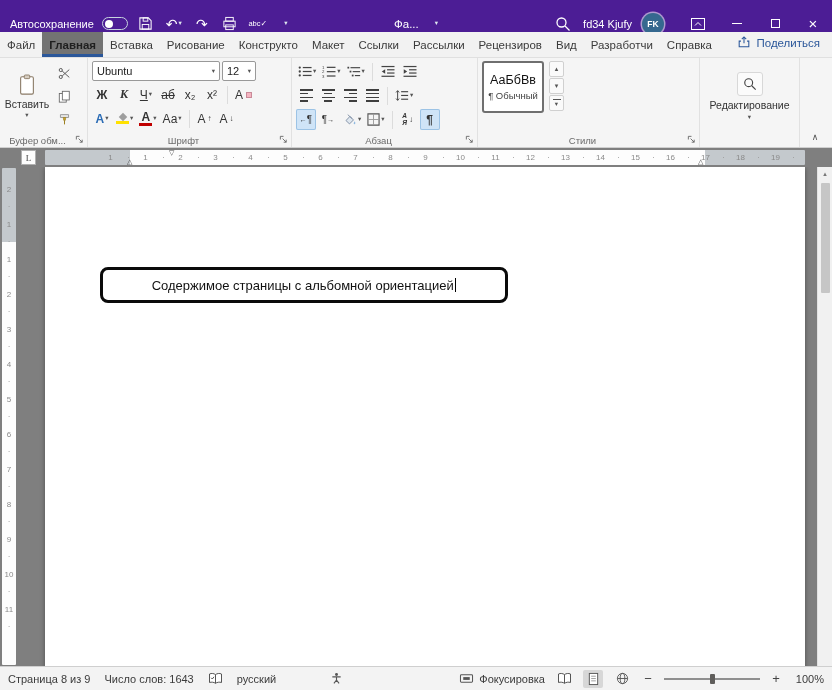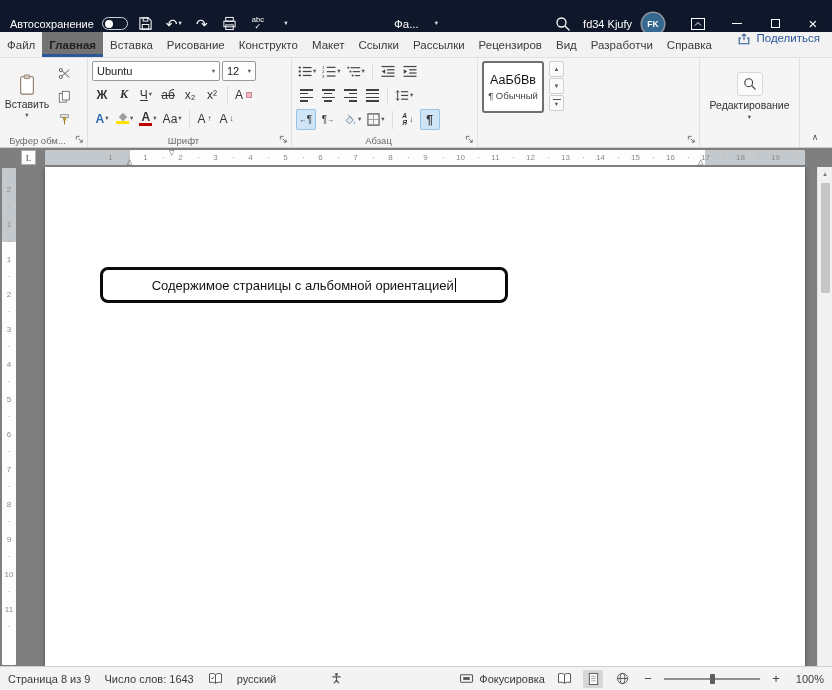--- a/index.html
+++ b/index.html
@@ -1,43 +1,43 @@
 <!DOCTYPE html>
 <html><head>
 <meta charset="utf-8">
 <style>
   *{margin:0;padding:0;box-sizing:border-box}
   html,body{width:832px;height:690px;overflow:hidden}
   body{font-family:"Liberation Sans",sans-serif;background:#7f7f7f;position:relative;font-size:12px;color:#333}
   svg{display:block}
 
   
-  .titlebar{position:absolute;top:0;left:0;right:0;height:47px;background:#0f172a;display:flex;align-items:center;color:#fff;font-size:11px}
+  .titlebar{position:absolute;top:0;left:0;right:0;height:47px;background:#4c1d95;display:flex;align-items:center;color:#fff;font-size:11px}
   .qat{display:flex;align-items:center;gap:8px;padding-left:10px}
   .tb-text{white-space:nowrap}
   .toggle{width:26px;height:13px;border:1px solid #c7d3de;border-radius:7px;position:relative;display:inline-block}
   .toggle .knob{position:absolute;left:2px;top:1.5px;width:8px;height:8px;border-radius:50%;background:#fff}
   .tbbtn{min-width:20px;height:24px;display:inline-flex;align-items:center;justify-content:center;gap:1px;cursor:default}
   .titlebar .dd{font-size:6.5px;color:#dfe8f0;line-height:1}
-  .abc-stack{display:flex;flex-direction:column;align-items:center;font-size:7.5px;line-height:1;color:#fff}
+  .abc-stack{display:flex;flex-direction:row;align-items:center;font-size:7.5px;line-height:1;color:#fff}
   .abc-stack .chk{font-size:8px}
   .doc-title{position:absolute;left:50%;transform:translateX(-50%);display:flex;align-items:center;gap:16px;font-size:11.5px}
   .tbright{margin-left:auto;display:flex;align-items:center;gap:10px;height:100%}
   .user{font-size:11px}
   .avatar{width:22px;height:22px;border-radius:50%;background:#35688f;box-shadow:0 0 0 1.5px rgba(255,255,255,.55);display:flex;align-items:center;justify-content:center;font-size:8.5px;font-weight:700}
   .winbtns{display:flex;height:100%}
   .winbtn{width:38px;height:100%;display:flex;align-items:center;justify-content:center;font-size:15px}
   .minbar{width:10px;height:1px;background:#fff;display:block}
   .maxbox{width:9px;height:9px;border:1px solid #fff;display:block}
 
   
   .tabsrow{position:absolute;top:32px;left:0;right:0;height:26px;background:#f2f2f2;border-bottom:1px solid #e0e0e0;display:flex;align-items:stretch;font-size:11.5px;color:#3b3b3b}
   .tab{padding:8px 7px;display:flex;align-items:center;white-space:nowrap}
   .tab.active{font-weight:700;color:#1f1f1f;box-shadow:inset 0 -3px 0 #2b579a;background:#737373}
-  .share{margin-left:auto;display:flex;align-items:flex-start;gap:5px;padding:0 12px;color:#2b579a;white-space:nowrap}
+  .share{margin-left:auto;display:flex;align-items:flex-end;gap:5px;padding:8px 12px;color:#2b579a;white-space:nowrap}
 
   
   .ribbon{position:absolute;top:58px;left:0;right:0;height:90px;background:#f5f5f5;border-bottom:1px solid #cfcfcf;display:flex}
   .group{position:relative;border-right:1px solid #e1e1e1;padding:3px 4px 15px;flex:none}
   .group-label{position:absolute;bottom:1px;left:0;right:12px;text-align:center;font-size:9.5px;color:#6a6a6a;white-space:nowrap;overflow:hidden}
   .launcher{position:absolute;right:2px;bottom:2px;width:11px;height:11px;display:flex;align-items:center;justify-content:center}
   .rows{display:flex;flex-direction:column;gap:3px}
   .row{display:flex;align-items:center;gap:2px}
   .rbtn{height:21px;min-width:20px;padding:0 2px;display:inline-flex;align-items:center;justify-content:center;gap:1px;border-radius:2px;font-size:12px;color:#333;white-space:nowrap}
   .rbtn.active{background:#cfe4f7;box-shadow:inset 0 0 0 1px #9cc3e5}
@@ -510,20 +510,21 @@
         </div>
       <div class="scol">
         <span class="sbtn">▴</span>
         <span class="sbtn">▾</span>
         <span class="sbtn">
             <span class="mbar"></span>
             <span class="dd">▾</span>
           </span>
       </div>
     </div>
+    <span class="group-label">Стили</span>
     <span class="launcher">
       <svg width="9" height="9" viewBox="0 0 10 10">
           <path d="M1.5 1.5 H5 M1.5 1.5 V5" stroke="#666" fill="none" stroke-width="1"></path>
           <path d="M4 4 L8 8 M8 5.2 V8 H5.2" stroke="#666" fill="none" stroke-width="1"></path>
         </svg>
     </span>
   </div>
 
   <div class="group g-edit">
     <div class="edit-btn">

